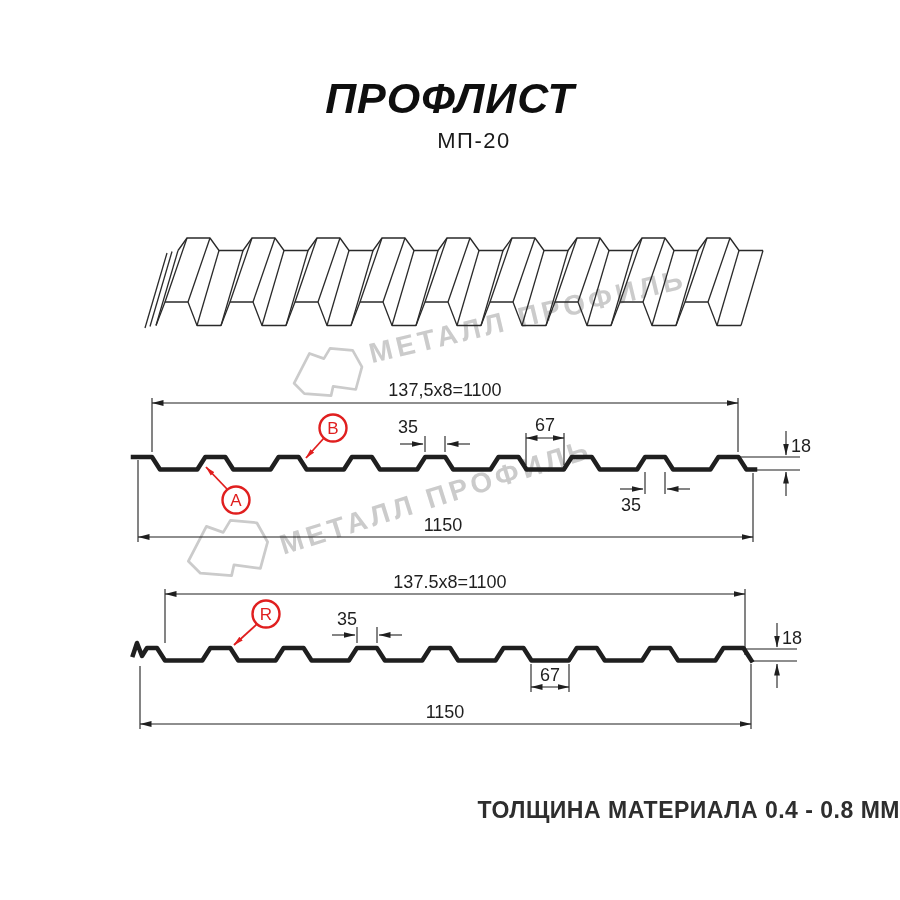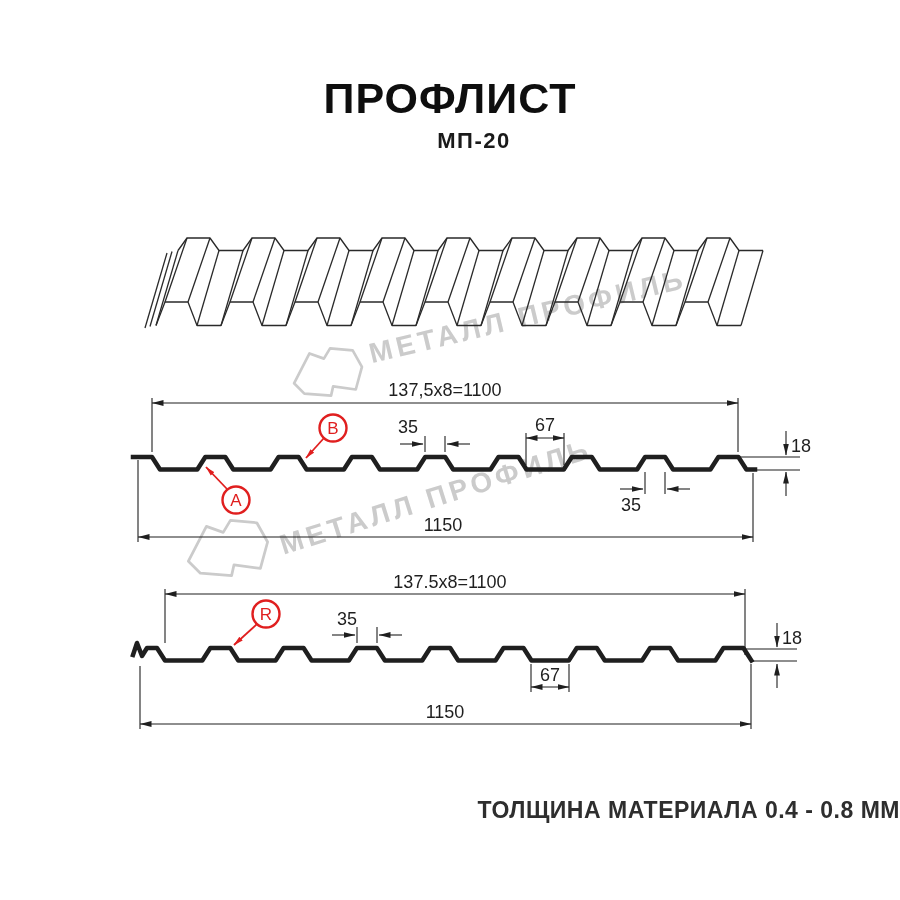--- a/index.html
+++ b/index.html
@@ -1,21 +1,21 @@
 <!DOCTYPE html>
 <html><head>
 <meta charset="utf-8">
 <style>
   html,body{margin:0;padding:0;background:#ffffff;}
   body{width:900px;height:900px;position:relative;overflow:hidden;
        font-family:"Liberation Sans",sans-serif;}
   .title{position:absolute;top:74px;left:0;right:0;text-align:center;
-         font-size:43px;font-weight:bold;letter-spacing:1px;color:#0e0e0e;}
+         font-size:43px;font-weight:bold;letter-spacing:1px;color:#0e0e0e;font-style:italic;}
   .subtitle{position:absolute;top:128px;left:0;right:0;text-align:center;
-         font-size:22px;font-weight:bold;letter-spacing:1.5px;color:#1a1a1a;padding-left:48px;}
+         font-size:22px;font-weight:normal;letter-spacing:1.5px;color:#1a1a1a;padding-left:48px;}
   .footer{position:absolute;top:797px;left:0;right:0;text-align:right;
          font-size:23px;font-weight:bold;letter-spacing:0.5px;color:#2e2e2e;}
   .wm{position:absolute;color:#cbcbcb;}
   .wm-text{position:absolute;font-weight:bold;font-size:28px;letter-spacing:4px;
          white-space:nowrap;color:#cbcbcb;transform-origin:0 0;display:block;}
   .wm1t{left:366px;top:339px;transform:rotate(-13.5deg);}
   .wm2t{left:276px;top:531px;transform:rotate(-17.5deg);}
   .wm-logo{position:absolute;}
   .wm1l{left:292px;top:344px;}
   .wm2l{left:186px;top:516px;}

